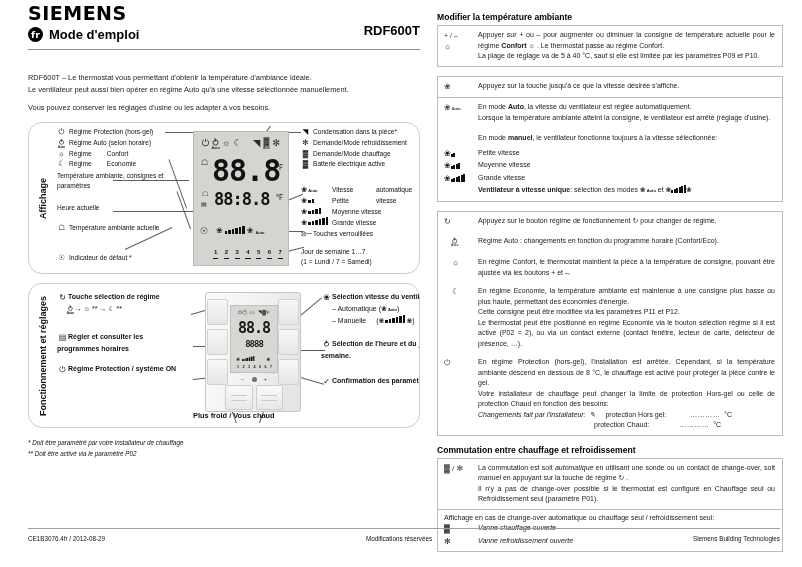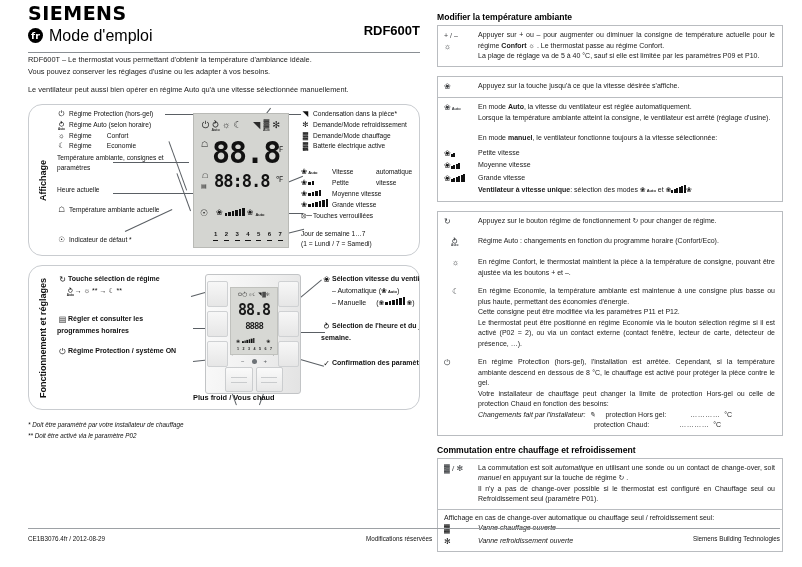--- a/index.html
+++ b/index.html
@@ -23,28 +23,28 @@
     color: #000; line-height: 1.1;
   }
   .subtitle-row { display: flex; align-items: center; gap: 6px; margin-top: 3px; }
   .fr-badge {
     display: inline-flex; align-items: center; justify-content: center;
     width: 15px; height: 15px; border-radius: 50%;
     background: #000; color: #fff;
     font-size: 9.5px; font-weight: bold; font-family: "DejaVu Sans", sans-serif;
     line-height: 1;
   }
-  .subtitle { font-weight: normal; font-size: 16px; color: #000; }
+  .subtitle { font-weight: bold; font-size: 13px; color: #000; }
   .model {
     position: absolute; right: 0; top: 20px;
     font-weight: bold; font-size: 13px; color: #000;
   }
   .hdr-rule { margin-top: 7px; border-top: 1.6px solid #8a8f94; }
 
-  .intro { margin-top: 1px; font-size: 7.4px; line-height: 1.55; text-align: justify; }
+  .intro { margin-top: 22px; font-size: 7.4px; line-height: 1.55; text-align: justify; }
   .intro p { margin: 0 0 6px 0; }
   .intro p.tight { margin-bottom: 1px; }
 
   
   .panel {
     position: relative;
     border: 1px solid #c9ccd0;
     border-radius: 14px;
     background: #fff;
     margin-top: 9px;
@@ -268,22 +268,22 @@
       <div class="subtitle-row">
         <span class="fr-badge">fr</span>
         <span class="subtitle">Mode d'emploi</span>
       </div>
       <div class="model">RDF600T</div>
       <div class="hdr-rule"></div>
     </div>
 
     <div class="intro">
       <p class="tight">RDF600T – Le thermostat vous permettant d'obtenir la température d'ambiance idéale.</p>
+      <p>Le ventilateur peut aussi bien opérer en régime Auto qu'à une vitesse sélectionnée manuellement.</p>
       <p>Vous pouvez conserver les réglages d'usine ou les adapter à vos besoins.</p>
-      <p>Le ventilateur peut aussi bien opérer en régime Auto qu'à une vitesse sélectionnée manuellement.</p>
     </div>
 
     <div class="panel" id="panel-display">
       <div class="vlabel">
         <span>Affichage</span>
       </div>
       <div class="disp-wrap">
 
         <div class="leader" style="left:112px; top:9px; width:56px;"></div>
         <div class="leader" style="left:168px; top:9px; width:22px; transform:rotate(52deg);"></div>

